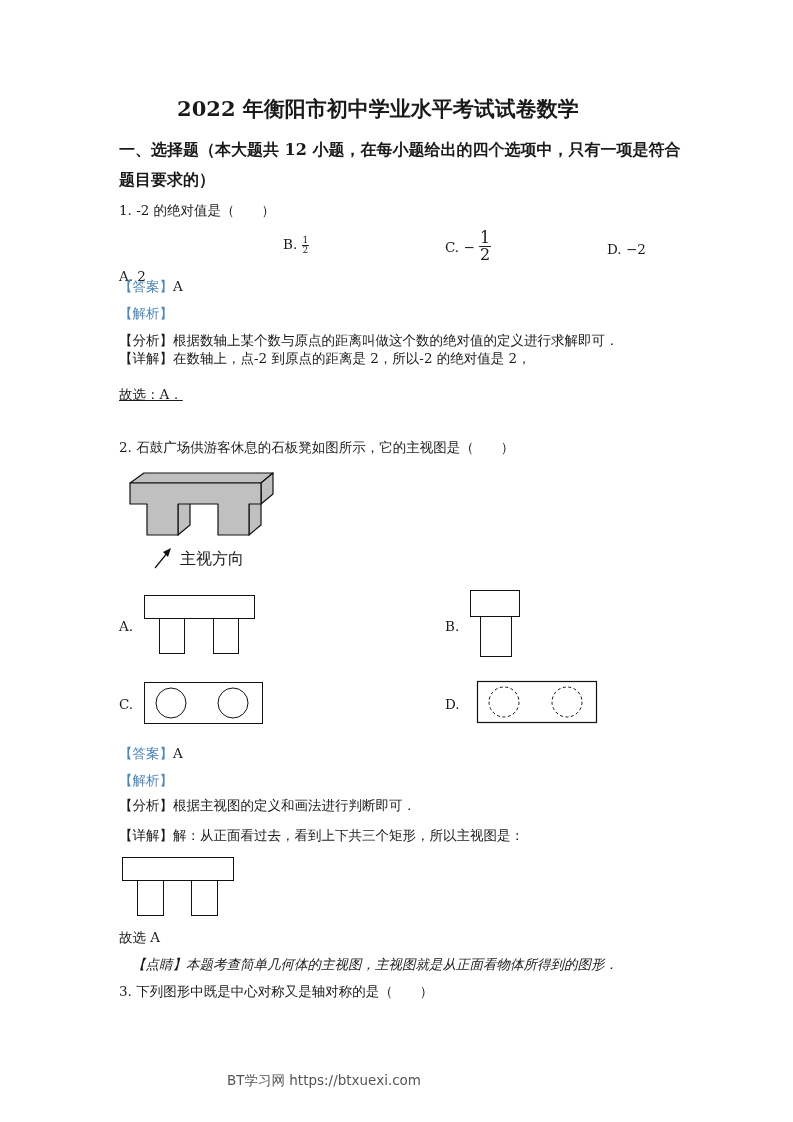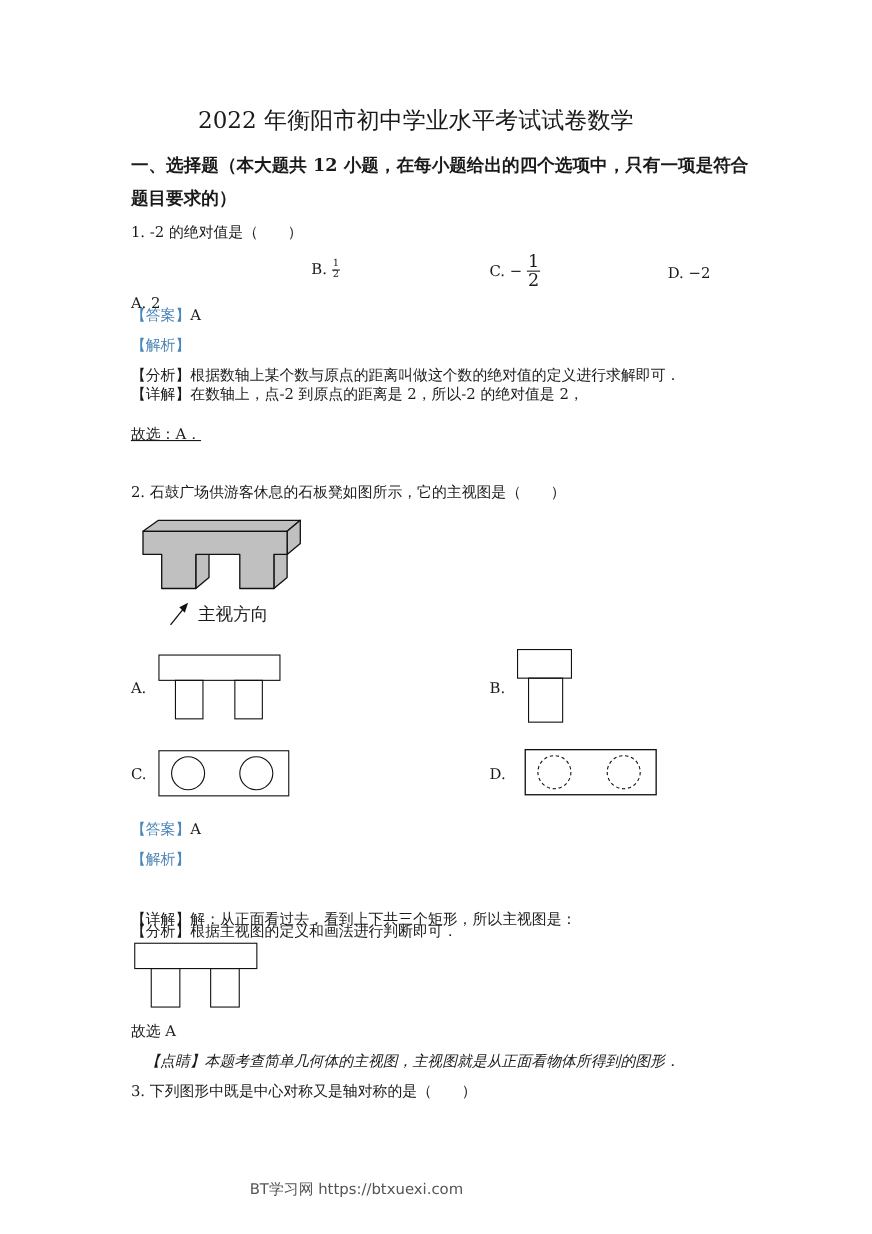--- a/index.html
+++ b/index.html
@@ -1,19 +1,19 @@
 <!DOCTYPE html>
 <html><head>
 <meta charset="utf-8">
 <style>
   html, body { margin: 0; padding: 0; background: #ffffff; }
   body { width: 793px; height: 1122px; position: relative; overflow: hidden;
          font-family: "DejaVu Serif", "Liberation Serif", serif; color: #1a1a1a; }
   .abs { position: absolute; white-space: nowrap; }
-  .title { left: 0; width: 756px; top: 95px; text-align: center; font-size: 21px; font-weight: normal; }
+  .title { left: 0; width: 756px; top: 95px; text-align: center; font-size: 21px; font-weight: bold; }
   .section { left: 119px; font-size: 16px; font-weight: bold; }
   .txt { font-size: 13.5px; }
   .tag-blue { color: #4a86b8; }
   .frac { display: inline-block; vertical-align: middle; text-align: center; line-height: 1; }
   .frac .n { display: block; border-bottom: 1px solid #222; padding: 0 1px; }
   .frac .d { display: block; }
   .frac.small { font-size: 9px; }
   .frac.big { font-size: 16px; }
   .footer { left: 0; width: 648px; top: 1072px; text-align: center; font-family: "DejaVu Sans", sans-serif; font-size: 13.5px; color: #555; }
   svg { position: absolute; overflow: visible; }
@@ -118,21 +118,21 @@
     <rect x="477.5" y="681.5" width="119" height="41" stroke-width="1.2"></rect>
     <circle cx="504" cy="702" r="15" stroke-width="1" stroke-dasharray="3,2.5"></circle>
     <circle cx="567" cy="702" r="15" stroke-width="1" stroke-dasharray="3,2.5"></circle>
   </g>
 </svg>
 
 <div class="abs txt" style="left:119px;top:745px;">
   <span class="tag-blue">【答案】</span><span>A</span>
 </div>
 <div class="abs txt tag-blue" style="left:119px;top:772px;">【解析】</div>
-<div class="abs txt" style="left:119px;top:838px;">
+<div class="abs txt" style="left:119px;top:797px;">
   <span>【分析】</span><span>根据主视图的定义和画法进行判断即可．</span>
 </div>
 <div class="abs txt" style="left:119px;top:827px;">
   <span>【详解】</span><span>解：从正面看过去，看到上下共三个矩形，所以主视图是：</span>
 </div>
 
 <svg style="left:0;top:0;" width="793" height="1122">
   <g stroke="#111" stroke-width="1" fill="none">
     <rect x="122.5" y="857.5" width="111" height="23"></rect>
     <rect x="137.5" y="880.5" width="26" height="35"></rect>

